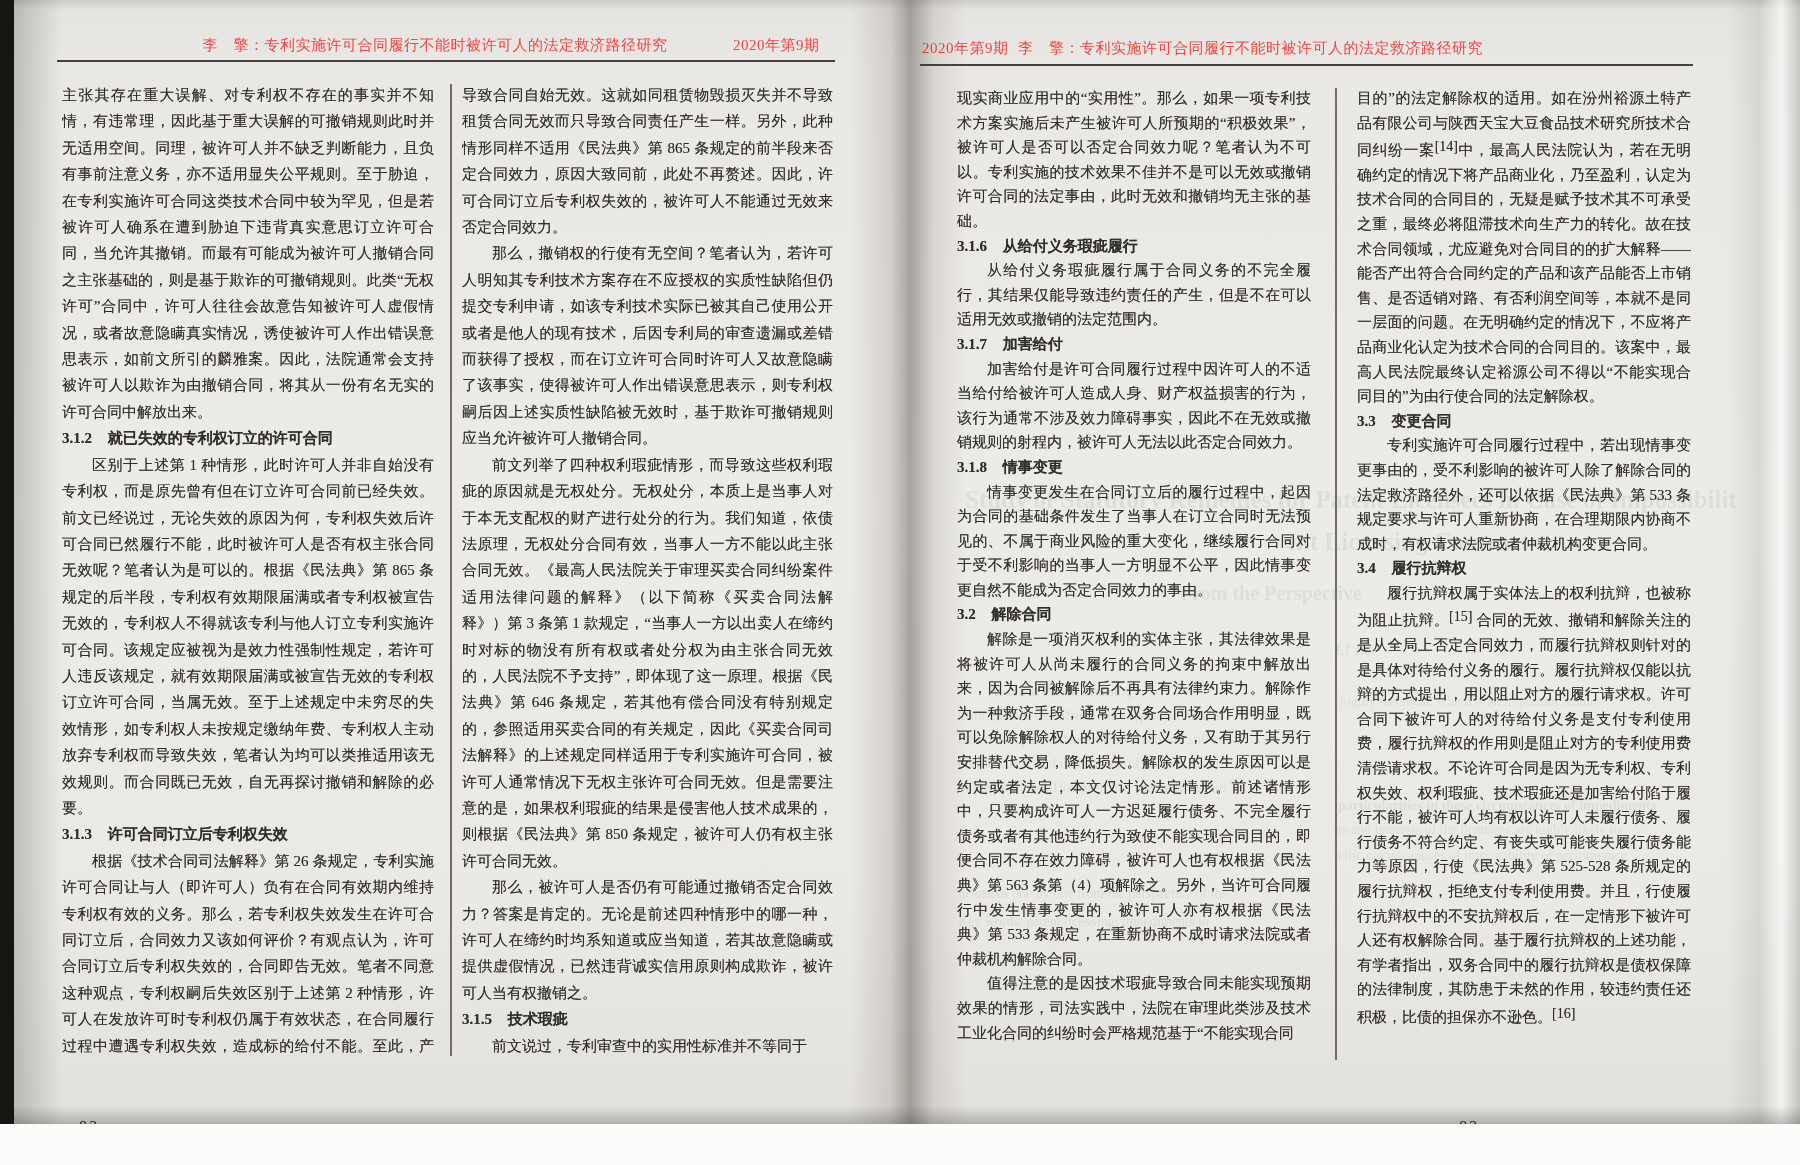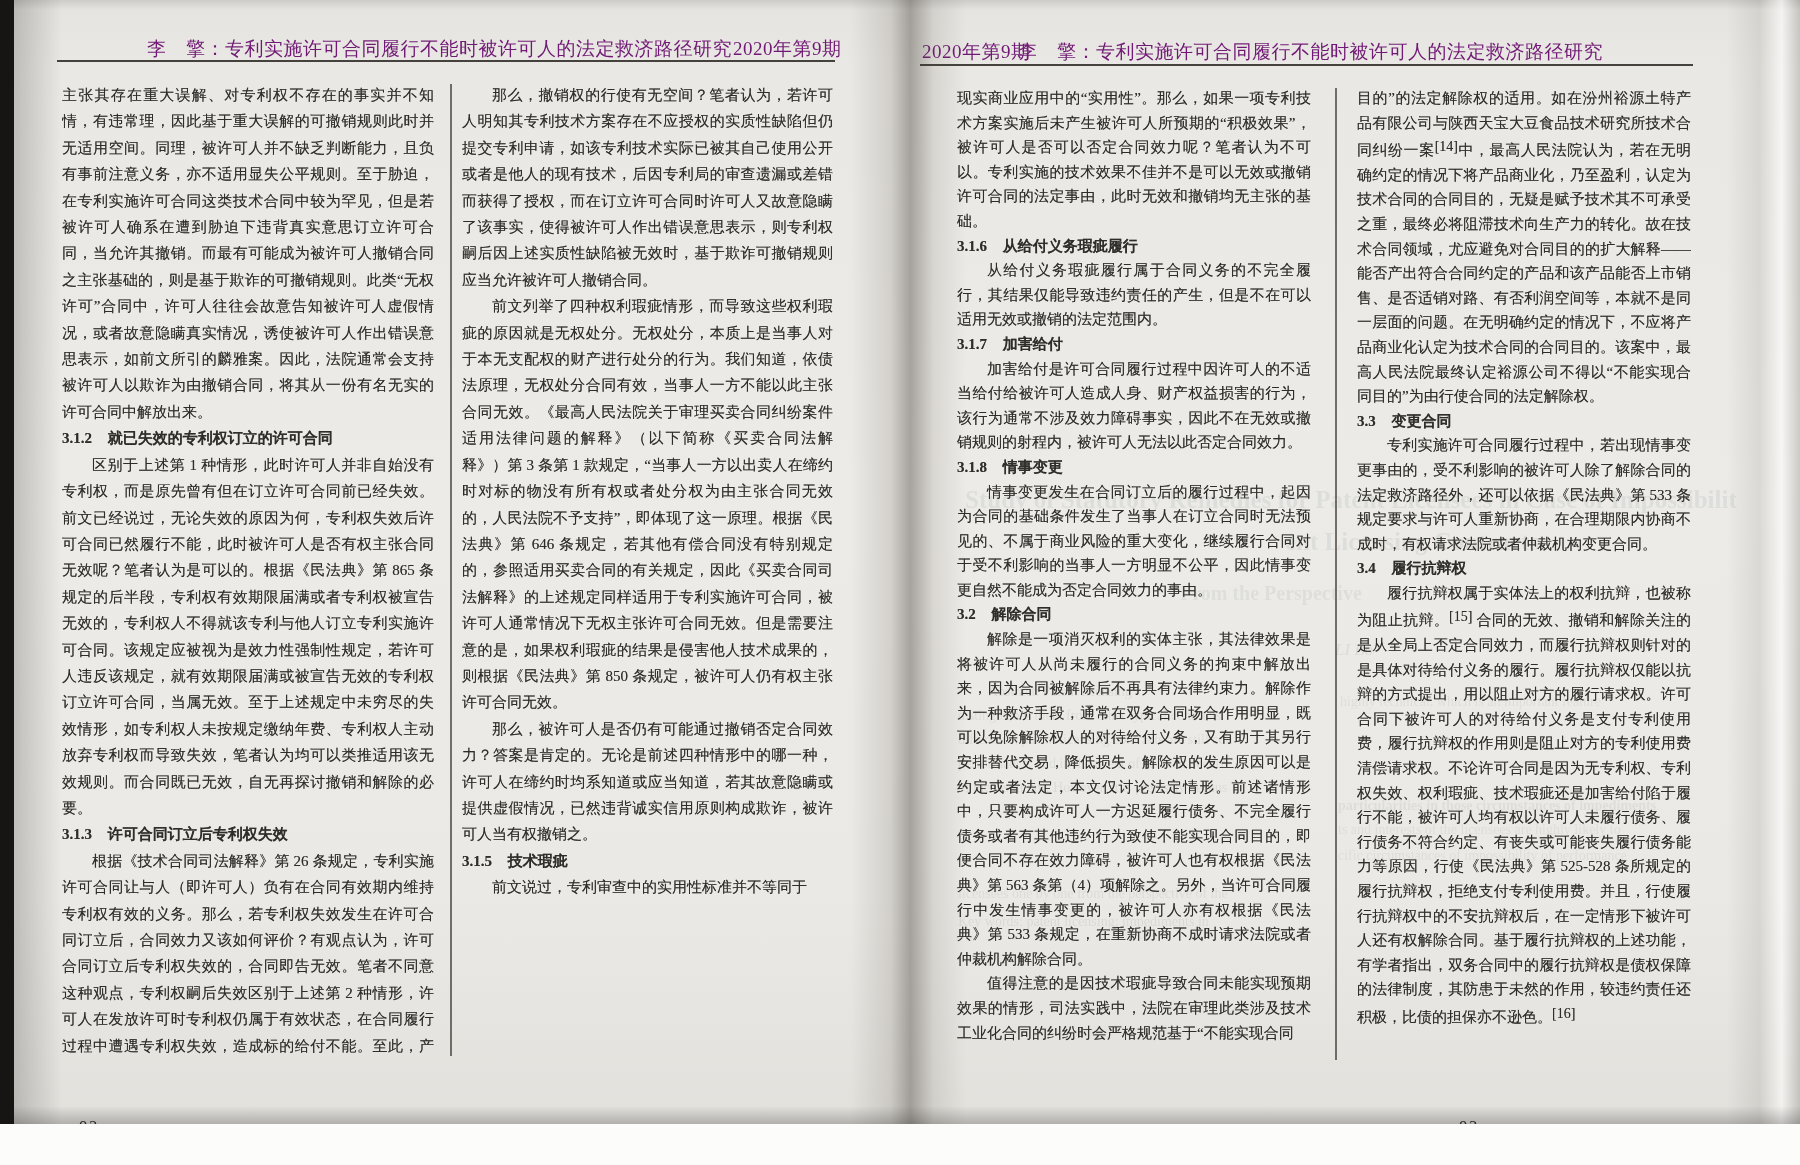--- a/index.html
+++ b/index.html
@@ -15,21 +15,21 @@
   .gutter-shadow{position:absolute;left:850px;top:0;width:116px;height:1124px;
          background:linear-gradient(90deg,rgba(80,74,66,0) 0%,rgba(80,74,66,.16) 35%,rgba(52,47,41,.38) 52%,rgba(80,74,66,.12) 72%,rgba(80,74,66,0) 100%);}
   .right-edge-shade{position:absolute;left:1726px;top:0;width:74px;height:1124px;
          background:linear-gradient(90deg,rgba(0,0,0,0) 0%,rgba(0,0,0,.08) 45%,rgba(255,255,255,.55) 75%,rgba(0,0,0,.14) 100%);}
   .black-strip{position:absolute;left:0;top:0;width:14px;height:1124px;background:#161513;}
   .bottom-edge-shadow{position:absolute;left:14px;top:1106px;width:1786px;height:18px;
          background:linear-gradient(180deg,rgba(0,0,0,0),rgba(0,0,0,.22));}
   .bottom-white{position:absolute;left:0;top:1124px;width:1800px;height:41px;background:#fcfcfb;}
 
   
-  .hdr{position:absolute;font-size:19px;color:#701a75;letter-spacing:.5px;white-space:nowrap;}
+  .hdr{position:absolute;font-size:15px;color:#ef4444;letter-spacing:.5px;white-space:nowrap;}
   #hdr-title-l{left:147px;top:36px;width:576px;text-align:center;}
   #hdr-issue-l{left:733px;top:36px;}
   #hdr-issue-r{left:922px;top:39px;}
   #hdr-title-r{left:1018px;top:39px;}
   .rule{position:absolute;height:2px;background:#45423d;}
   #rule-l{left:57px;top:60px;width:778px;}
   #rule-r{left:920px;top:64px;width:773px;}
 
   
   [data-col]{position:absolute;text-align:justify;color:#2f2d2a;overflow:hidden;
@@ -89,20 +89,21 @@
   <div class="rule" id="rule-l"></div>
   <div data-col="0-0">
       <div class="blk p noindent">主张其存在重大误解、对专利权不存在的事实并不知情，有违常理，因此基于重大误解的可撤销规则此时并无适用空间。同理，被许可人并不缺乏判断能力，且负有事前注意义务，亦不适用显失公平规则。至于胁迫，在专利实施许可合同这类技术合同中较为罕见，但是若被许可人确系在遭到胁迫下违背真实意思订立许可合同，当允许其撤销。而最有可能成为被许可人撤销合同之主张基础的，则是基于欺诈的可撤销规则。此类“无权许可”合同中，许可人往往会故意告知被许可人虚假情况，或者故意隐瞒真实情况，诱使被许可人作出错误意思表示，如前文所引的麟雅案。因此，法院通常会支持被许可人以欺诈为由撤销合同，将其从一份有名无实的许可合同中解放出来。</div>
       <div class="blk h"><span class="hnum">3.1.2</span><span>就已失效的专利权订立的许可合同</span></div>
       <div class="blk p">区别于上述第 1 种情形，此时许可人并非自始没有专利权，而是原先曾有但在订立许可合同前已经失效。前文已经说过，无论失效的原因为何，专利权失效后许可合同已然履行不能，此时被许可人是否有权主张合同无效呢？笔者认为是可以的。根据《民法典》第 865 条规定的后半段，专利权有效期限届满或者专利权被宣告无效的，专利权人不得就该专利与他人订立专利实施许可合同。该规定应被视为是效力性强制性规定，若许可人违反该规定，就有效期限届满或被宣告无效的专利权订立许可合同，当属无效。至于上述规定中未穷尽的失效情形，如专利权人未按规定缴纳年费、专利权人主动放弃专利权而导致失效，笔者认为均可以类推适用该无效规则。而合同既已无效，自无再探讨撤销和解除的必要。</div>
       <div class="blk h"><span class="hnum">3.1.3</span><span>许可合同订立后专利权失效</span></div>
       <div class="blk p">根据《技术合同司法解释》第 26 条规定，专利实施许可合同让与人（即许可人）负有在合同有效期内维持专利权有效的义务。那么，若专利权失效发生在许可合同订立后，合同效力又该如何评价？有观点认为，许可合同订立后专利权失效的，合同即告无效。笔者不同意这种观点，专利权嗣后失效区别于上述第 2 种情形，许可人在发放许可时专利权仍属于有效状态，在合同履行过程中遭遇专利权失效，造成标的给付不能。至此，产生违约责任自无疑义，然而并不能</div>
     </div>
   <div class="col-divider" id="div-l"></div>
   <div data-col="0-1">
+      <div class="blk p noindent">导致合同自始无效。这就如同租赁物毁损灭失并不导致租赁合同无效而只导致合同责任产生一样。另外，此种情形同样不适用《民法典》第 865 条规定的前半段来否定合同效力，原因大致同前，此处不再赘述。因此，许可合同订立后专利权失效的，被许可人不能通过无效来否定合同效力。</div>
       <div class="blk p">那么，撤销权的行使有无空间？笔者认为，若许可人明知其专利技术方案存在不应授权的实质性缺陷但仍提交专利申请，如该专利技术实际已被其自己使用公开或者是他人的现有技术，后因专利局的审查遗漏或差错而获得了授权，而在订立许可合同时许可人又故意隐瞒了该事实，使得被许可人作出错误意思表示，则专利权嗣后因上述实质性缺陷被无效时，基于欺诈可撤销规则应当允许被许可人撤销合同。</div>
       <div class="blk p">前文列举了四种权利瑕疵情形，而导致这些权利瑕疵的原因就是无权处分。无权处分，本质上是当事人对于本无支配权的财产进行处分的行为。我们知道，依债法原理，无权处分合同有效，当事人一方不能以此主张合同无效。《最高人民法院关于审理买卖合同纠纷案件适用法律问题的解释》（以下简称《买卖合同法解释》）第 3 条第 1 款规定，“当事人一方以出卖人在缔约时对标的物没有所有权或者处分权为由主张合同无效的，人民法院不予支持”，即体现了这一原理。根据《民法典》第 646 条规定，若其他有偿合同没有特别规定的，参照适用买卖合同的有关规定，因此《买卖合同司法解释》的上述规定同样适用于专利实施许可合同，被许可人通常情况下无权主张许可合同无效。但是需要注意的是，如果权利瑕疵的结果是侵害他人技术成果的，则根据《民法典》第 850 条规定，被许可人仍有权主张许可合同无效。</div>
       <div class="blk p">那么，被许可人是否仍有可能通过撤销否定合同效力？答案是肯定的。无论是前述四种情形中的哪一种，许可人在缔约时均系知道或应当知道，若其故意隐瞒或提供虚假情况，已然违背诚实信用原则构成欺诈，被许可人当有权撤销之。</div>
       <div class="blk h"><span class="hnum">3.1.5</span><span>技术瑕疵</span></div>
       <div class="blk p">前文说过，专利审查中的实用性标准并不等同于</div>
     </div>
   <div class="folio" id="folio-l">·92·</div>
 
   <div class="hdr" id="hdr-issue-r">2020年第9期</div>
   <div class="hdr" id="hdr-title-r">李　擎：专利实施许可合同履行不能时被许可人的法定救济路径研究</div>

